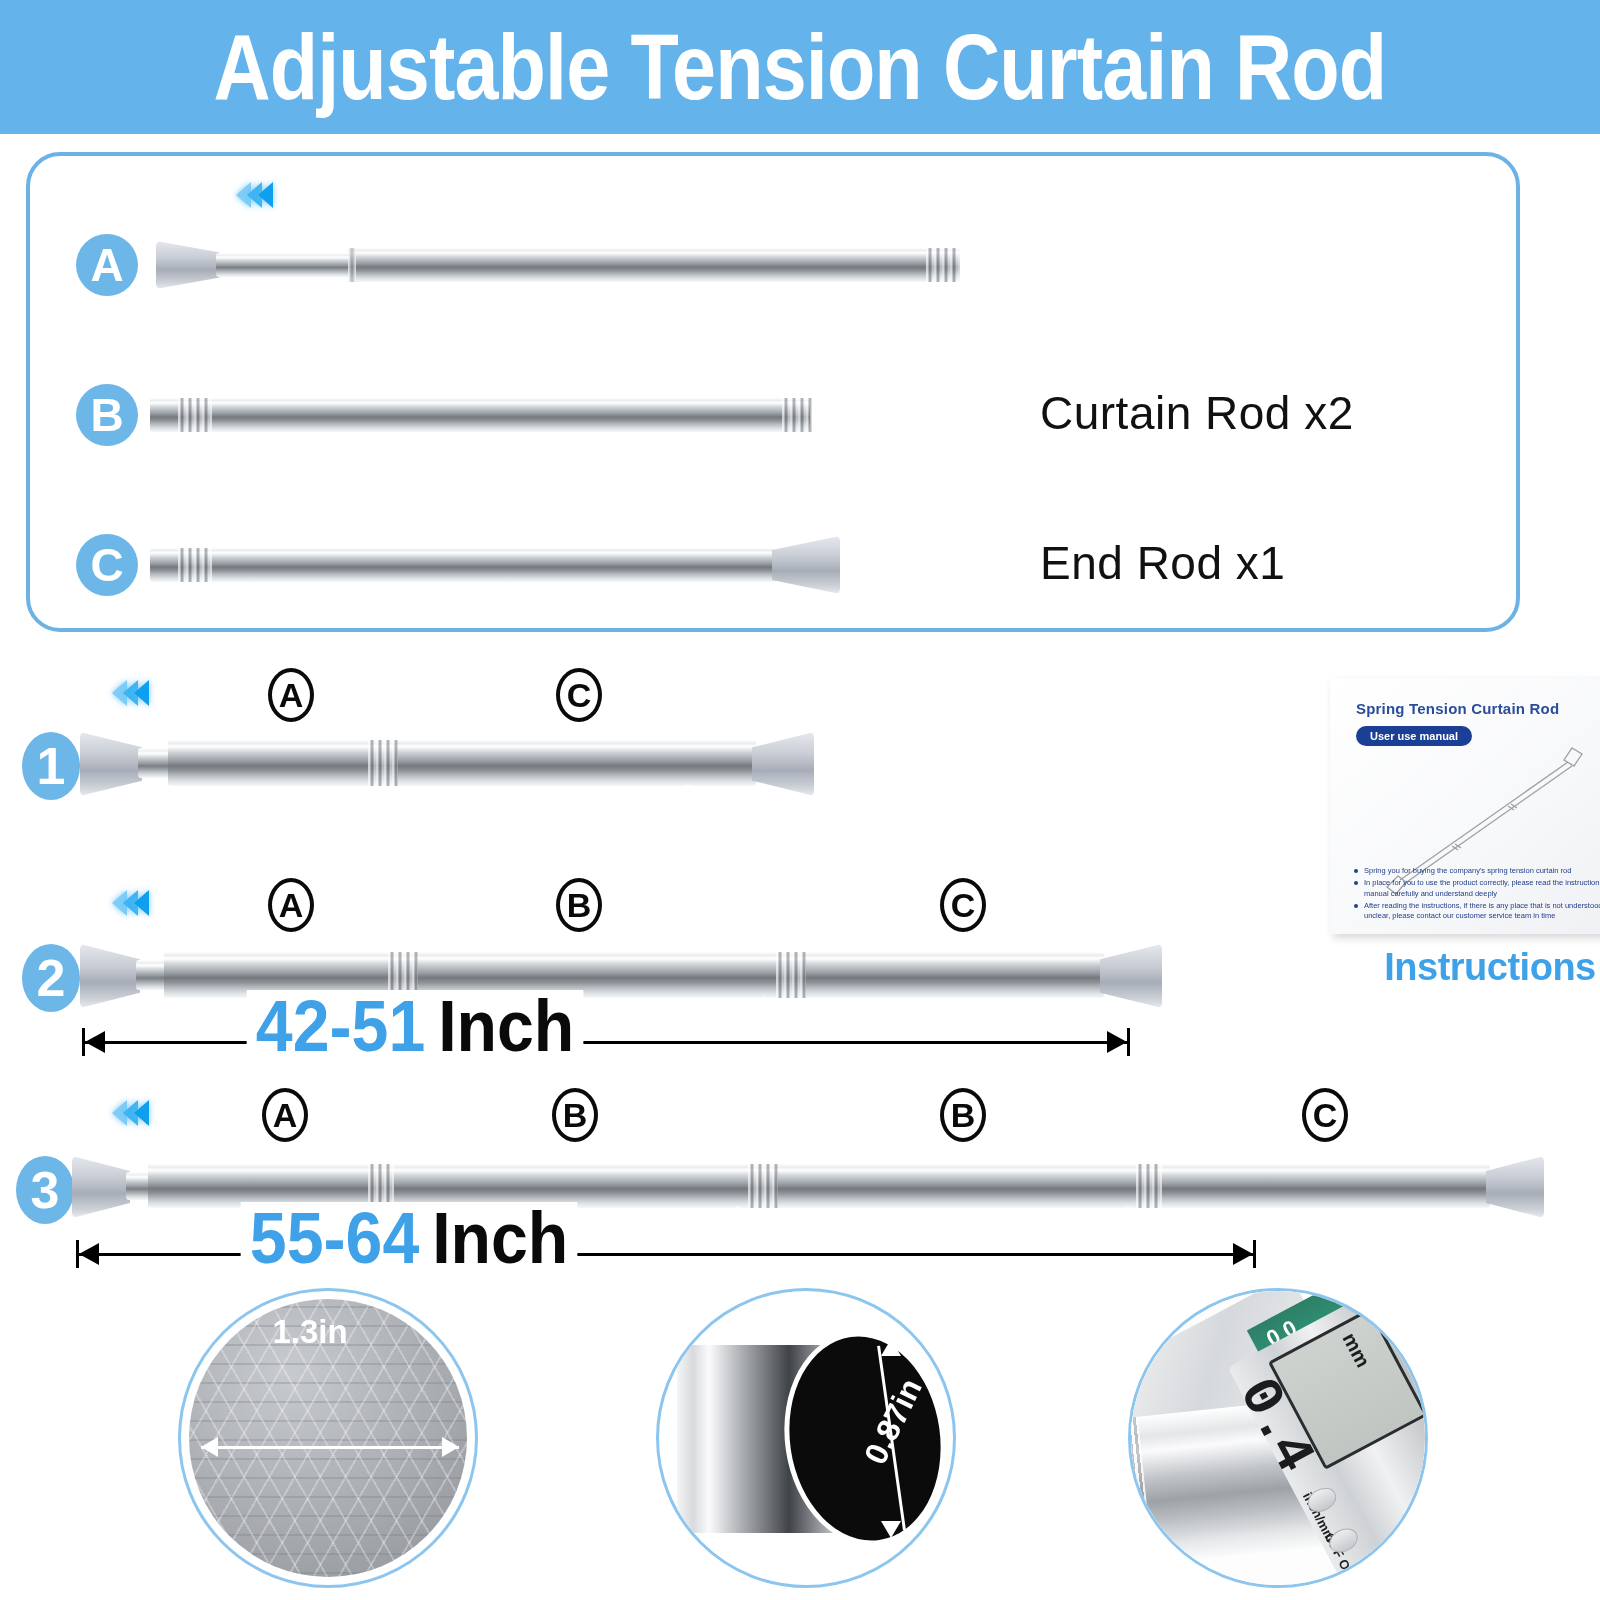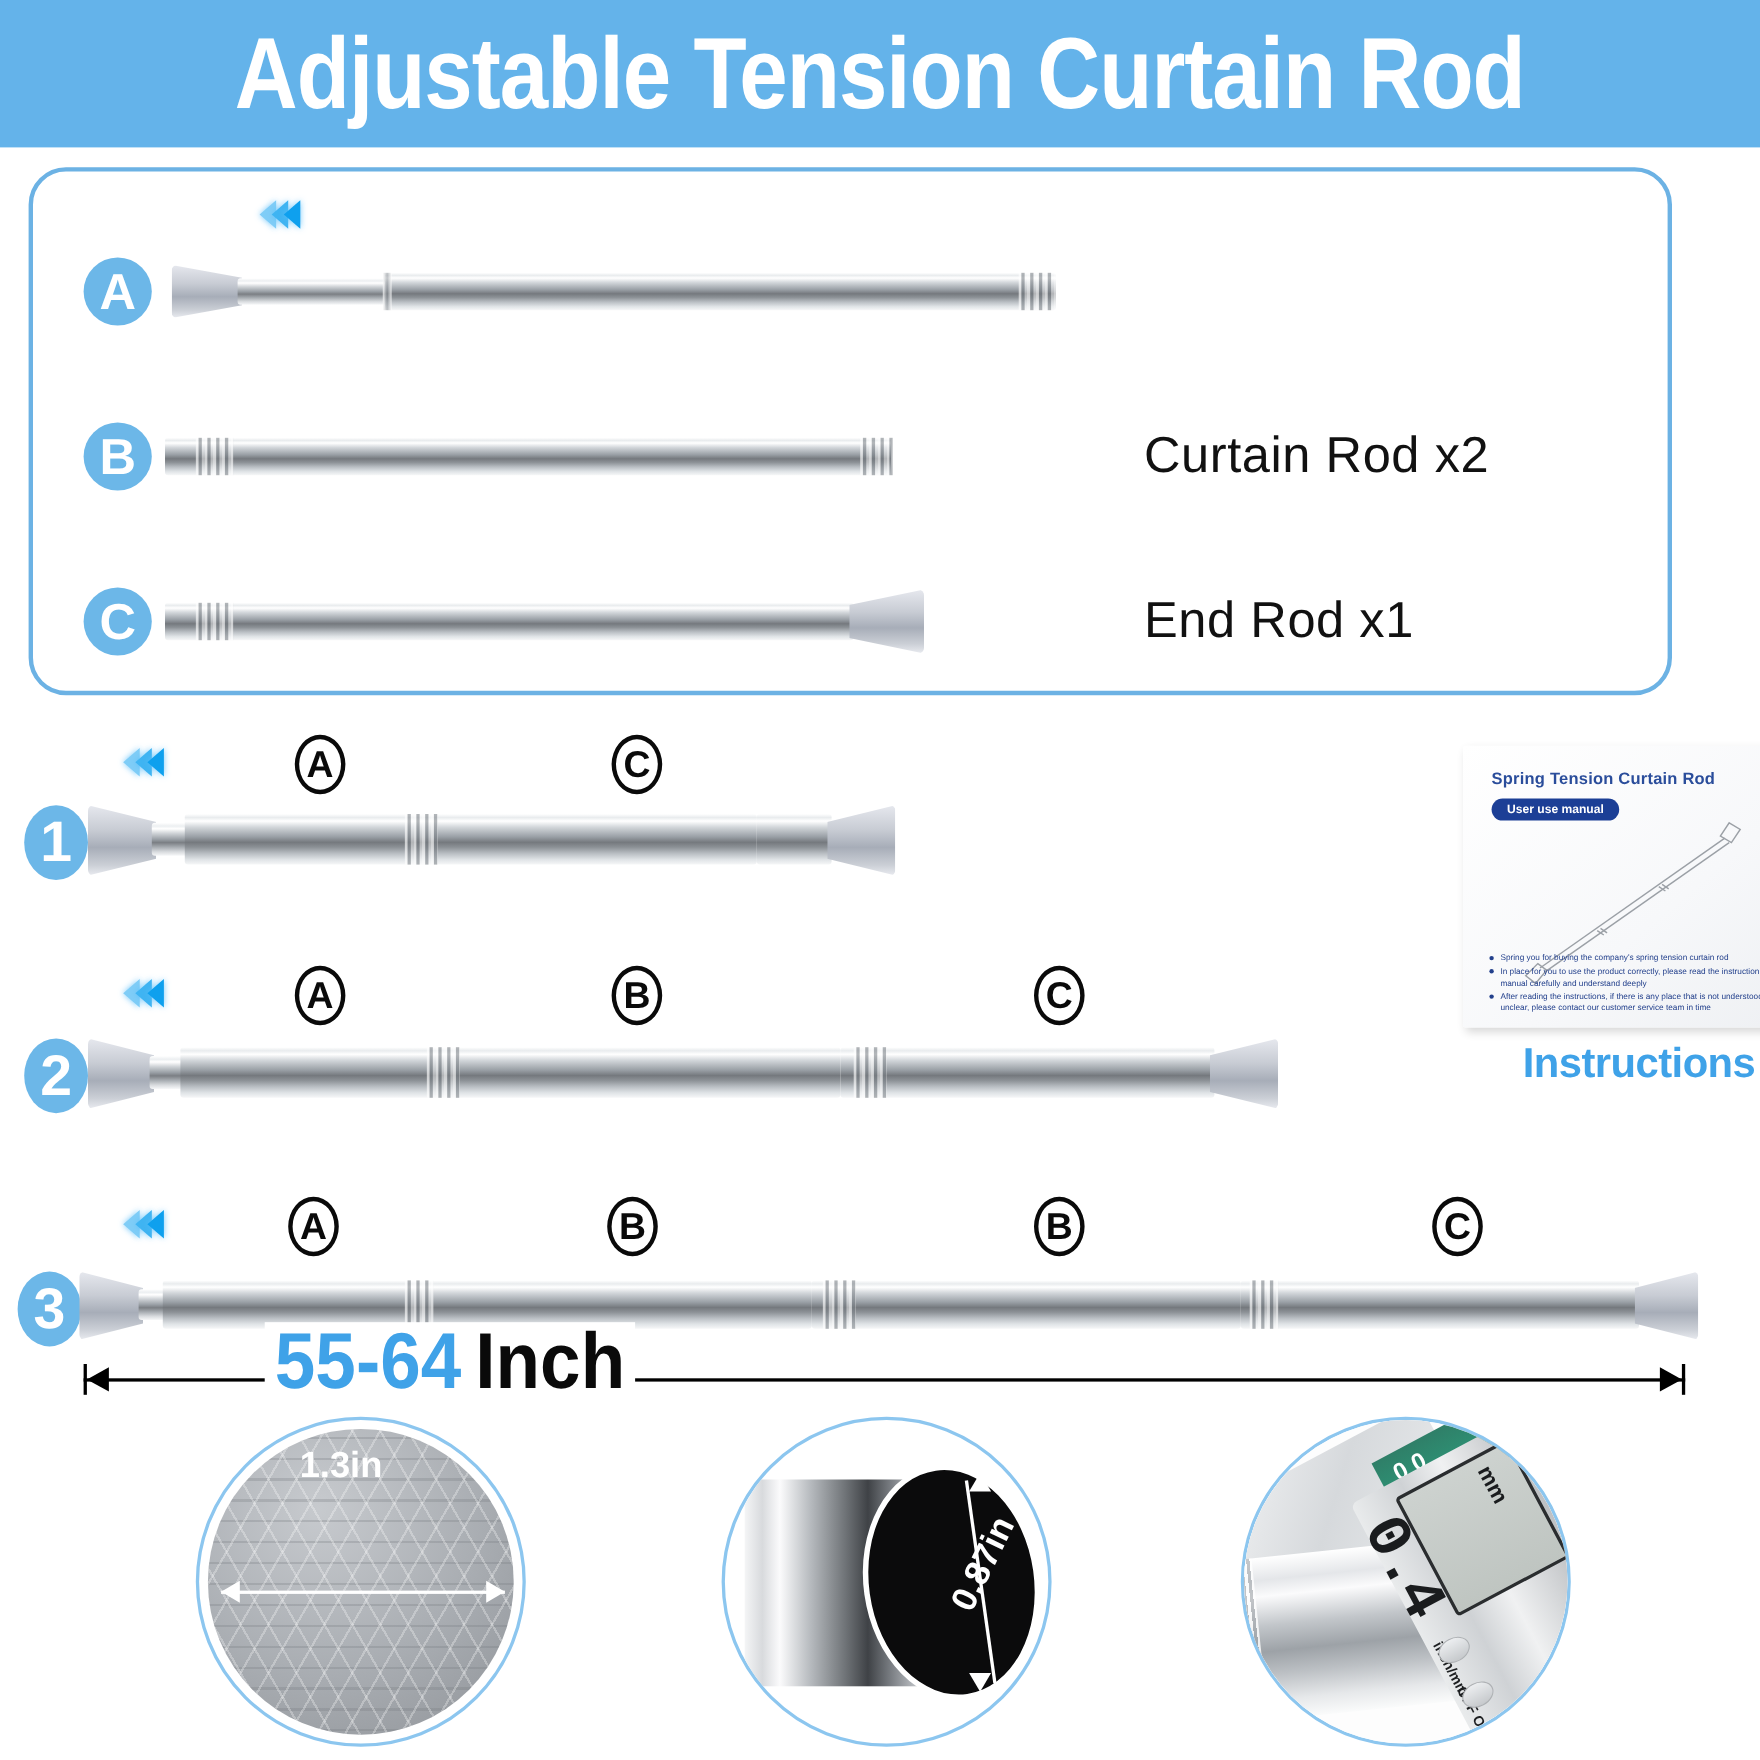--- a/index.html
+++ b/index.html
@@ -410,20 +410,30 @@
 
     <div class="num-badge" style="left:22px;top:72px;">2</div>
     <div class="cap cap-left" style="left:80px;top:72px;width:60px;height:64px;"></div>
     <div class="rod-thin" style="left:136px;top:88px;width:32px;height:30px;"></div>
     <div class="rod" style="left:164px;top:80px;width:600px;height:46px;"></div>
     <div class="rod" style="left:764px;top:80px;width:340px;height:46px;"></div>
     <div class="threads" style="left:388px;top:80px;width:30px;height:46px;"></div>
     <div class="threads" style="left:776px;top:80px;width:30px;height:46px;"></div>
     <div class="cap cap-right" style="left:1100px;top:72px;width:62px;height:64px;"></div>
 
+    <div class="dimline" style="left:82px;top:150px;width:1048px;">
+      <div class="dim-rule"></div>
+      <div class="dim-tick" style="left:0;"></div>
+      <div class="dim-tick" style="right:0;"></div>
+      <div class="dim-arrow left"></div>
+      <div class="dim-arrow right"></div>
+      <div class="dim-text" style="left:150px;">
+        <span class="dim-num">42-51</span><span class="dim-unit" style="margin-left:14px;">Inch</span>
+      </div>
+    </div>
   </div>
 
   <div class="assembly" style="top:1082px;height:200px;">
     <div class="chevrons" style="left:112px;top:18px;">
       <div class="chev c3"></div>
         <div class="chev c2"></div>
         <div class="chev c1"></div>
     </div>
     <div class="marker" style="left:262px;top:6px;">A</div>
     <div class="marker" style="left:552px;top:6px;">B</div>
@@ -434,21 +444,21 @@
     <div class="cap cap-left" style="left:72px;top:74px;width:58px;height:62px;"></div>
     <div class="rod-thin" style="left:126px;top:90px;width:26px;height:28px;"></div>
     <div class="rod" style="left:148px;top:82px;width:590px;height:44px;"></div>
     <div class="rod" style="left:738px;top:82px;width:390px;height:44px;"></div>
     <div class="rod" style="left:1128px;top:82px;width:362px;height:44px;"></div>
     <div class="threads" style="left:368px;top:82px;width:26px;height:44px;"></div>
     <div class="threads" style="left:748px;top:82px;width:30px;height:44px;"></div>
     <div class="threads" style="left:1136px;top:82px;width:26px;height:44px;"></div>
     <div class="cap cap-right" style="left:1486px;top:74px;width:58px;height:62px;"></div>
 
-    <div class="dimline" style="left:76px;top:152px;width:1456px;">
+    <div class="dimline" style="left:76px;top:152px;width:1180px;">
       <div class="dim-rule"></div>
       <div class="dim-tick" style="left:0;"></div>
       <div class="dim-tick" style="right:0;"></div>
       <div class="dim-arrow left"></div>
       <div class="dim-arrow right"></div>
       <div class="dim-text" style="left:150px;">
         <span class="dim-num">55-64</span><span class="dim-unit" style="margin-left:14px;">Inch</span>
       </div>
     </div>
   </div>

